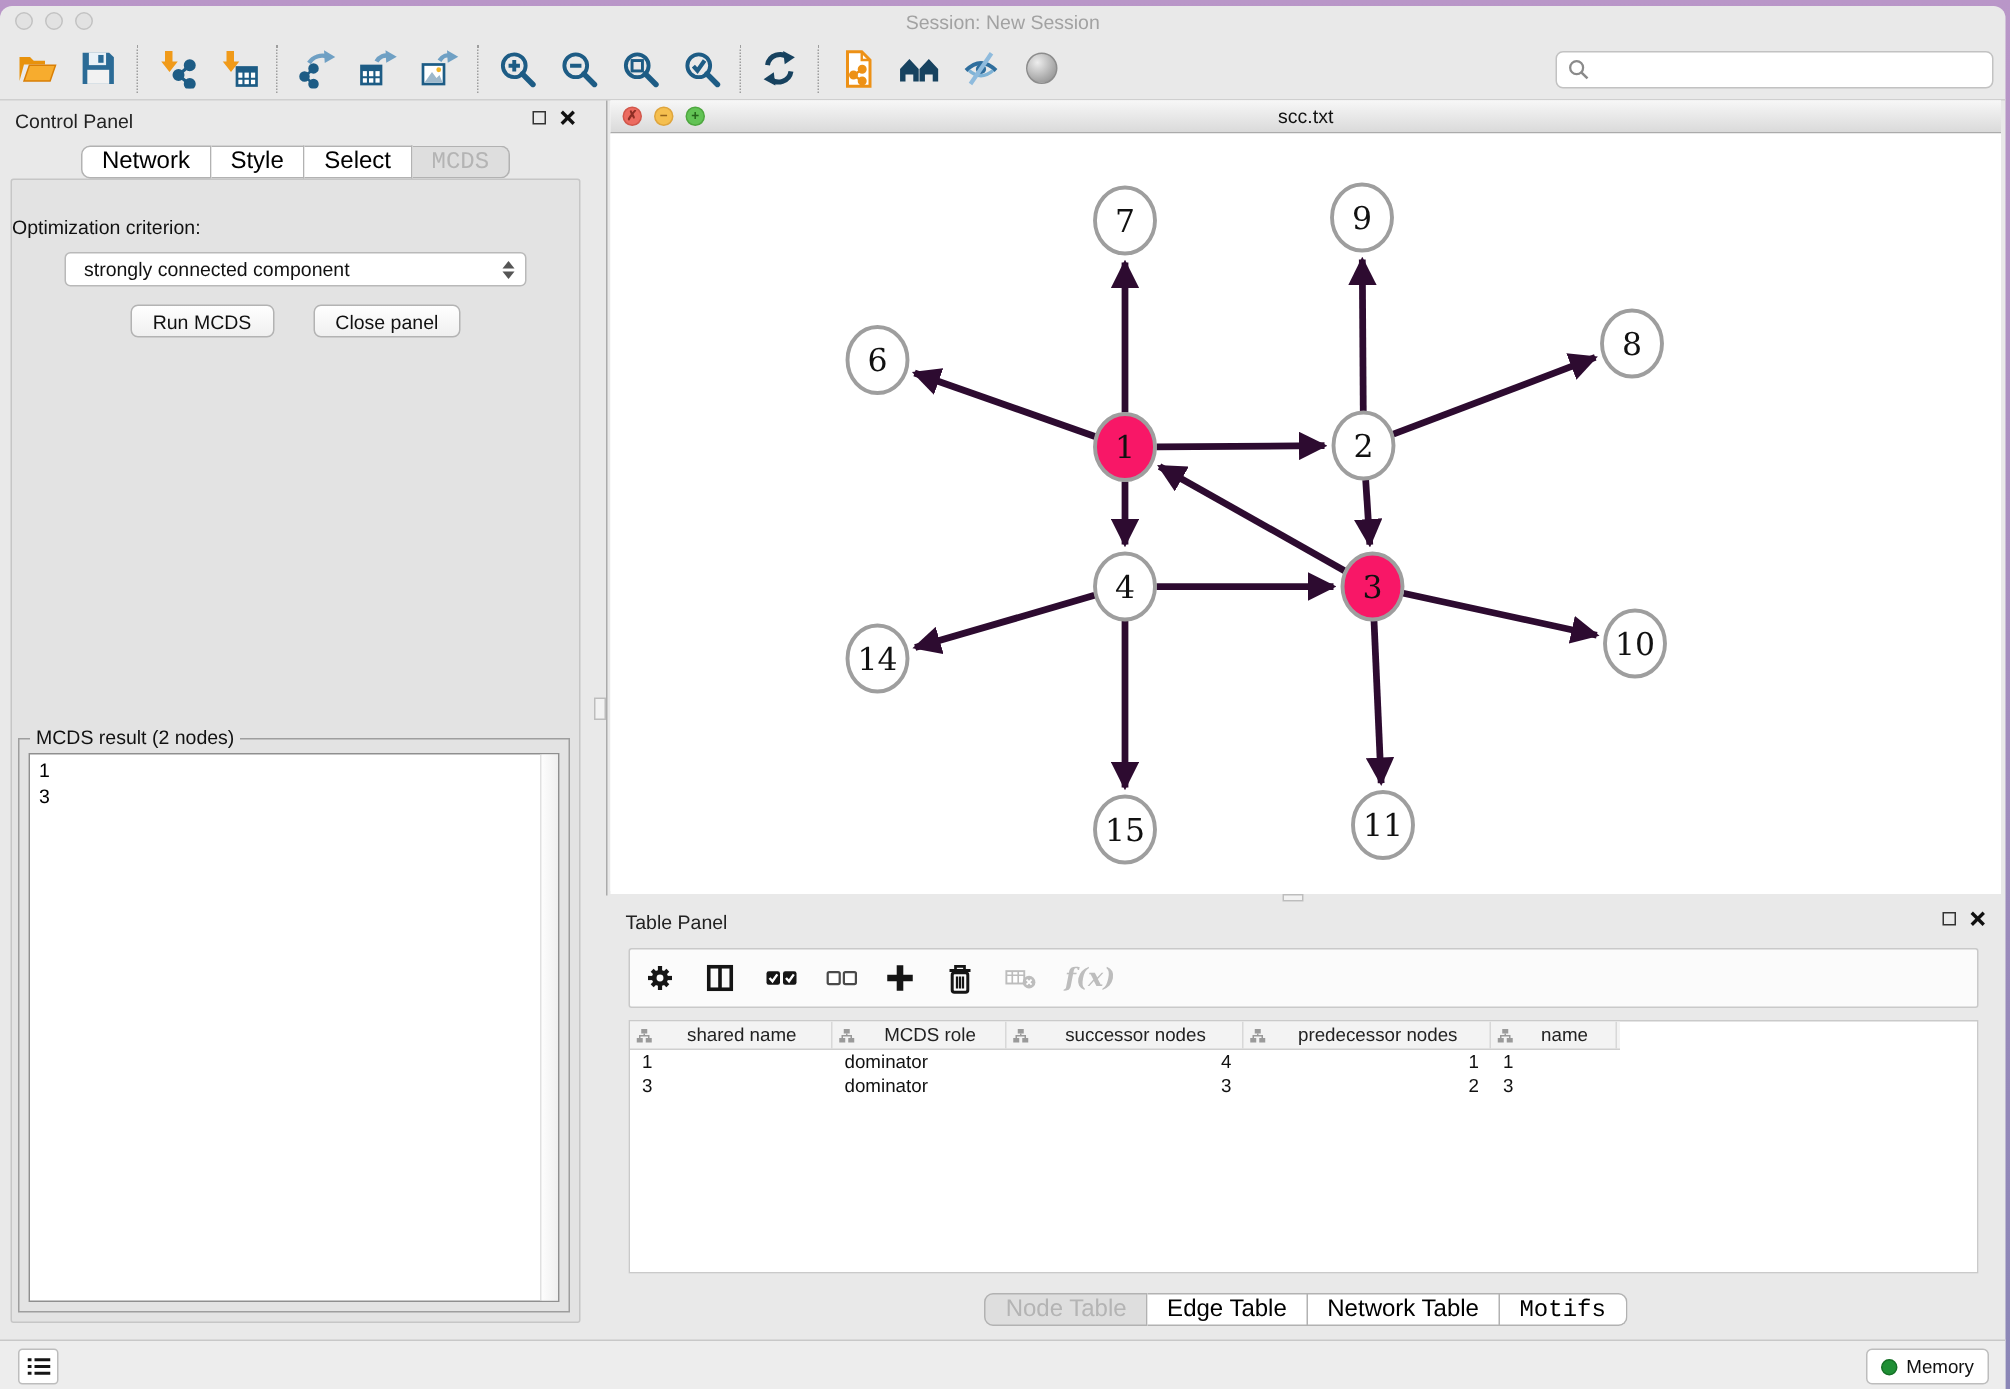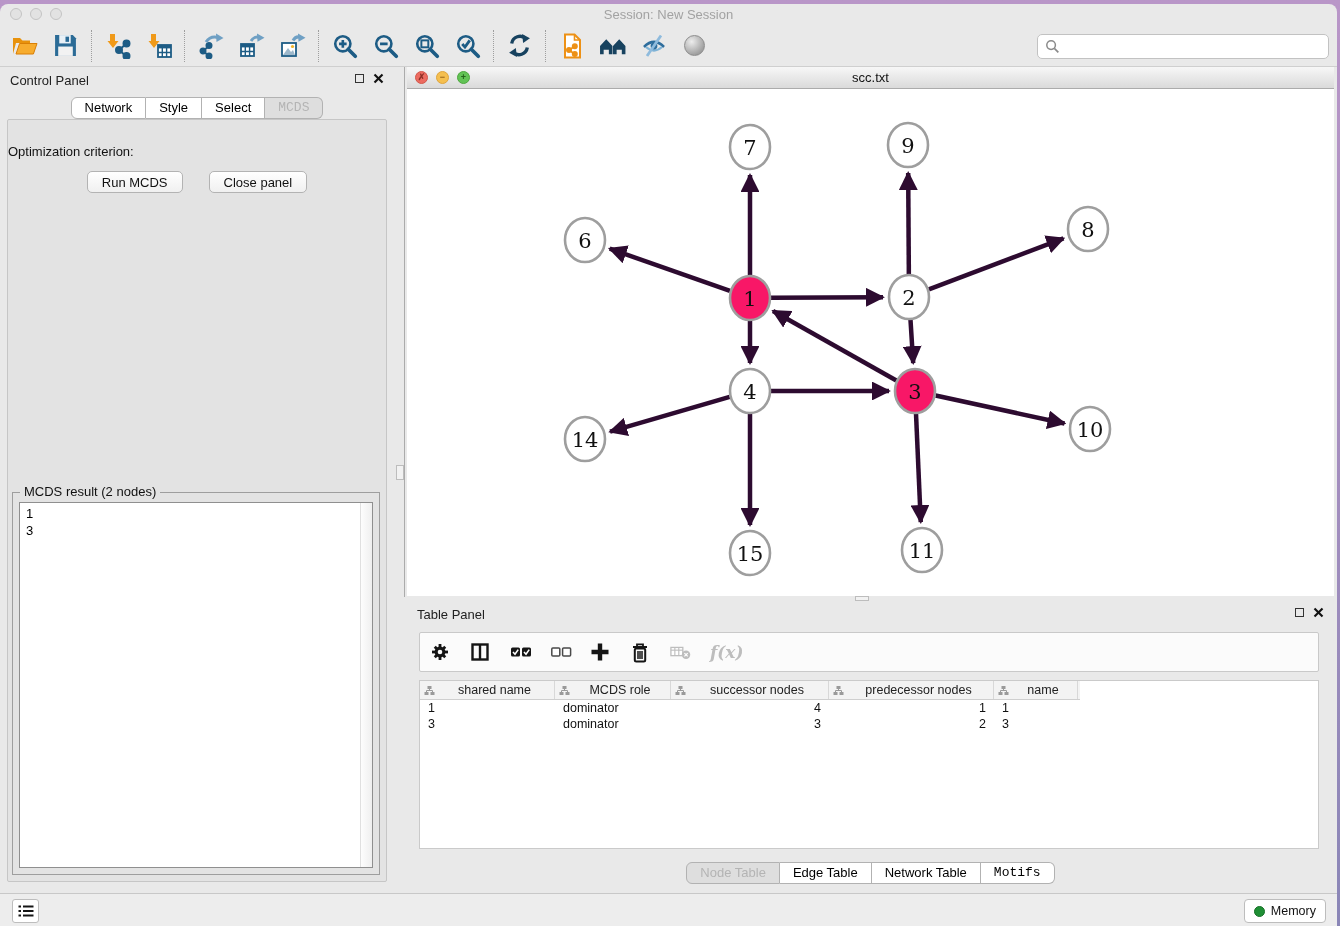--- a/index.html
+++ b/index.html
@@ -35,21 +35,21 @@
   #network-panel{ position:absolute; left:407px; top:0; width:927px; height:529px; background:#FFF; }
   #h-divider{ position:absolute; left:407px; top:529px; width:927px; height:5px; background:#E9E9E9;}
   #h-divider .grip{ position:absolute; left:448px; top:0px; width:14px; height:5px; background:#F2F2F2; border:1px solid #BDBDBD;}
   #table-panel{ position:absolute; left:407px; top:534px; width:927px; height:292px; }
 
   
   .panel-head{ position:relative; height:26px; }
   .panel-head .panel-title{ position:absolute; left:10px; top:6px; font-size:13px; color:#222; }
   .panel-head .head-btns{ position:absolute; right:10px; top:6px; display:flex; gap:9px; align-items:center;}
   .tabs-row{ display:flex; justify-content:center; margin-top:4px; position:relative; z-index:2;}
-  .tab{ height:22px; line-height:20px; padding:0 13px; font-size:13px; background:#FFF;
+  .tab{ height:22px; line-height:20px; padding:0 13px; font-size:16px; background:#FFF;
     border:1px solid #B2B2B2; border-left:none; color:#000; cursor:default;}
   .tab:first-child{ border-left:1px solid #B2B2B2; border-radius:6px 0 0 6px;}
   .tab:last-child{ border-radius:0 6px 6px 0;font-family:Liberation Mono, monospace;}
   .tab.active{ background:#DEDEDE; color:#B4B4B4;}
   .cp-body{ position:absolute; left:7px; right:7px; top:52px; bottom:8px;
     background:#E3E3E3; border:1px solid #C6C6C6; border-radius:2px;}
   .opt-label{ text-align:left; margin-top:24px; font-size:13px; color:#111;}
   .select-wrap{ margin:9px auto 0 auto; width:308px; height:23px; background:#FFF;
     border:1px solid #B9B9B9; border-radius:4px; position:relative; font-size:13px;
     line-height:21px; padding-left:12px; color:#111;}
@@ -293,20 +293,27 @@
         </span>
       </div>
       <div class="tabs-row">
         <span class="tab">Network</span>
         <span class="tab">Style</span>
         <span class="tab">Select</span>
         <span class="tab active">MCDS</span>
       </div>
       <div class="cp-body">
         <div class="opt-label">Optimization criterion:</div>
+        <div class="select-wrap">
+          <span>strongly connected component</span>
+          <span class="select-arrows">
+              <i class="up"></i>
+              <i class="dn"></i>
+            </span>
+        </div>
         <div class="btn-row">
           <button class="mac-btn">Run MCDS</button>
           <button class="mac-btn">Close panel</button>
         </div>
         <div class="groupbox">
           <span class="legend">MCDS result (2 nodes)</span>
           <div class="result-area">
             <div class="result-scroll"></div>
           <div>1</div>
               <div>3</div>

